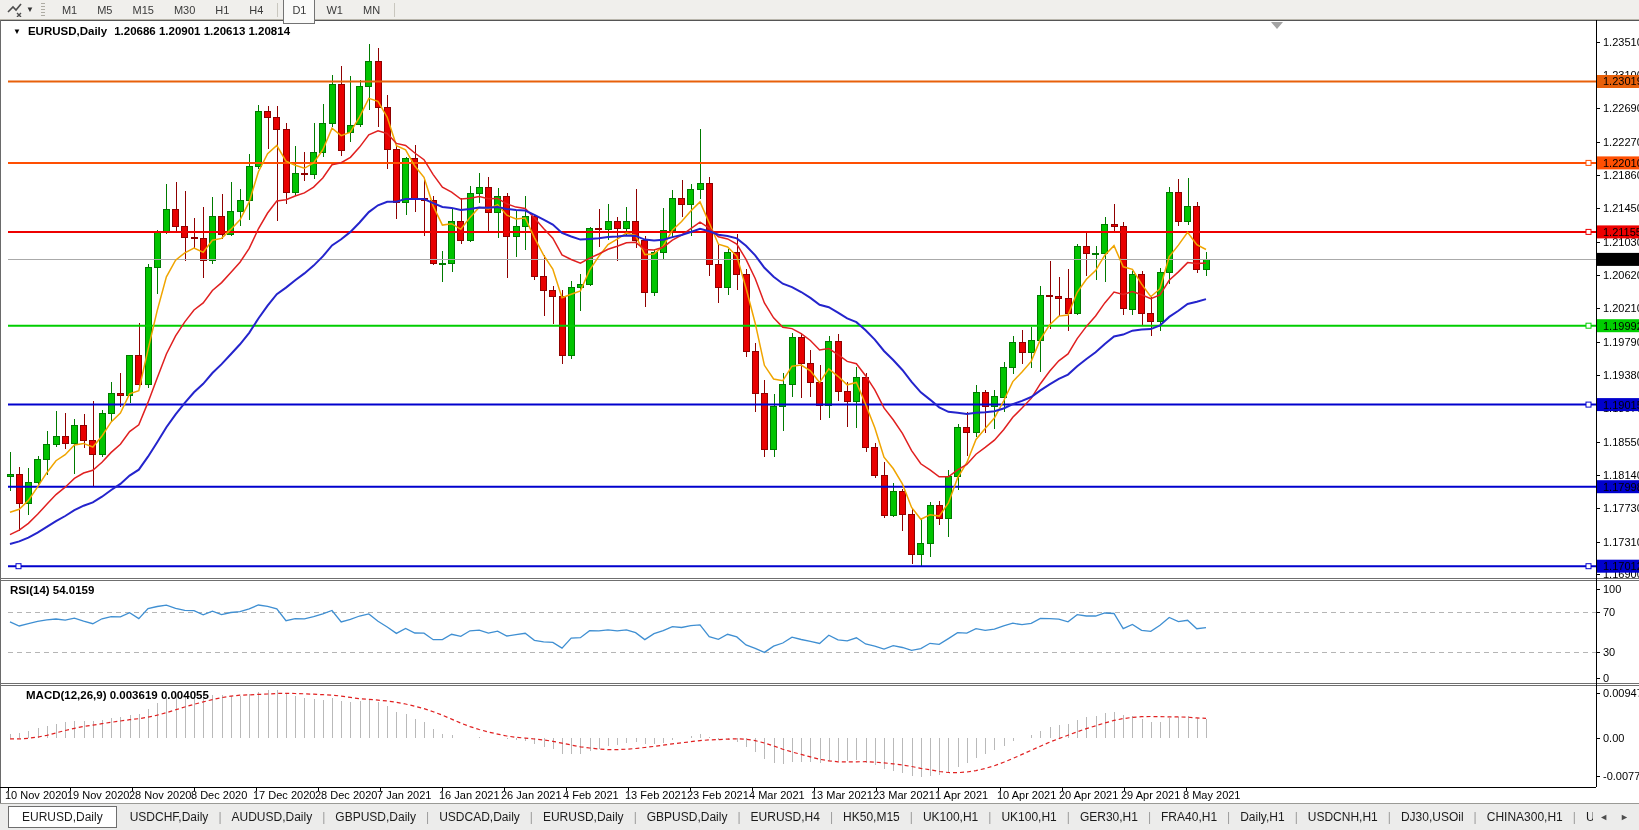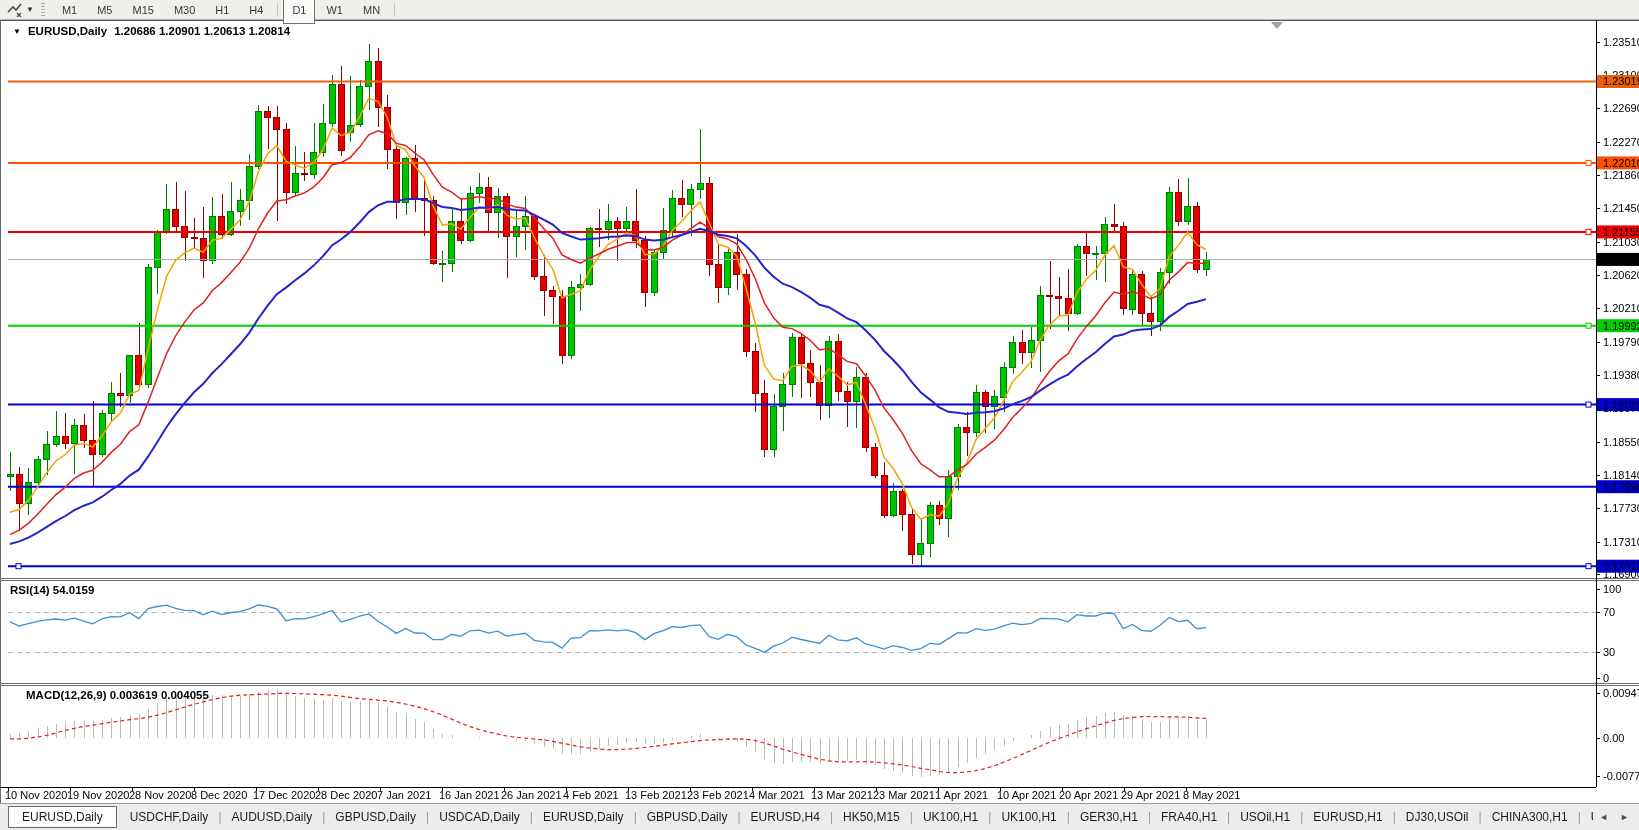--- a/index.html
+++ b/index.html
@@ -664,23 +664,23 @@
       <span class="tab">HK50,M15</span>
       <span class="tab-sep">|</span>
       <span class="tab">UK100,H1</span>
       <span class="tab-sep">|</span>
       <span class="tab">UK100,H1</span>
       <span class="tab-sep">|</span>
       <span class="tab">GER30,H1</span>
       <span class="tab-sep">|</span>
       <span class="tab">FRA40,H1</span>
       <span class="tab-sep">|</span>
-      <span class="tab">USOil,H1</span>
-      <span class="tab-sep">|</span>
-      <span class="tab">EURUSD,H1</span>
+      <span class="tab">Daily,H1</span>
+      <span class="tab-sep">|</span>
+      <span class="tab">USDCNH,H1</span>
       <span class="tab-sep">|</span>
       <span class="tab">DJ30,USOil</span>
       <span class="tab-sep">|</span>
       <span class="tab">CHINA300,H1</span>
       <span class="tab-sep">|</span>
       <span class="tab">USC</span>
     </div>
   <div id="tab-arrows">
     <span class="arr">◄</span>
     <span class="arr">►</span>

